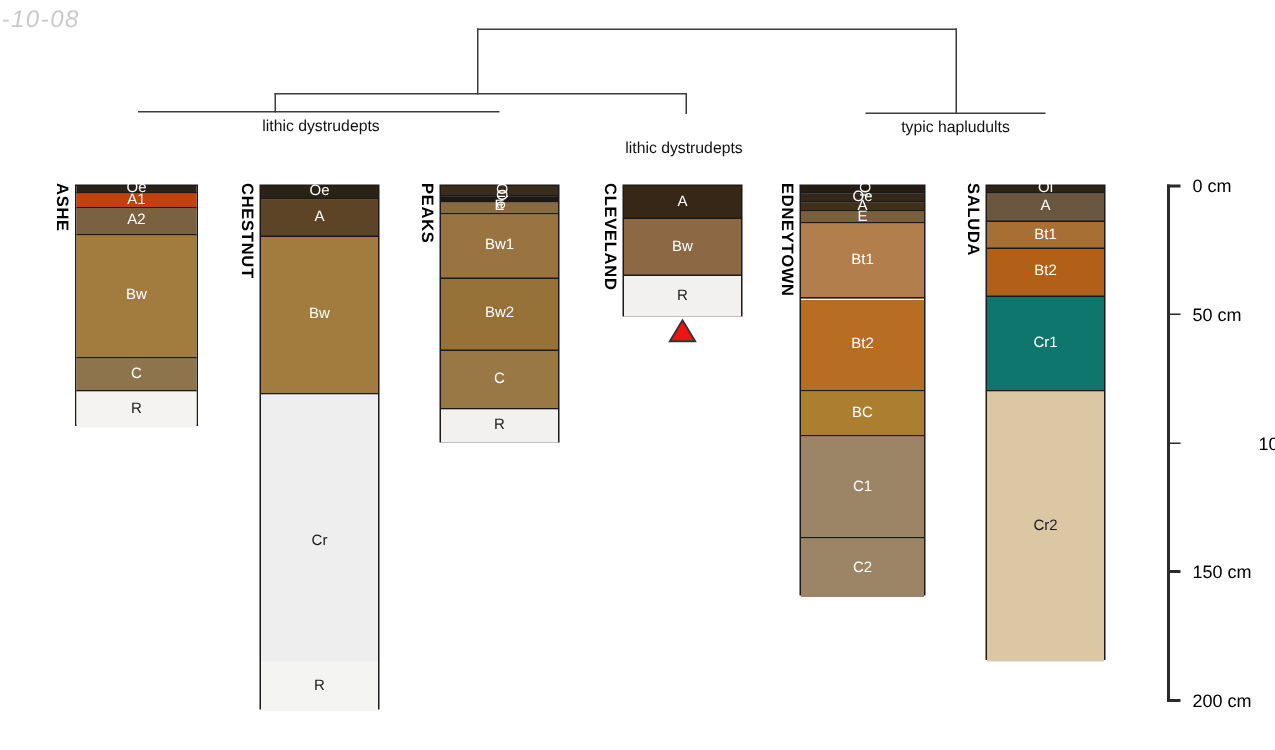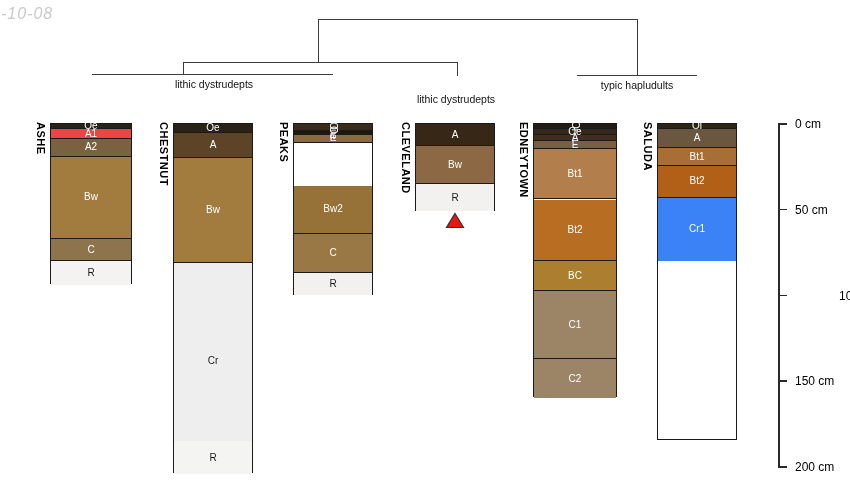--- a/index.html
+++ b/index.html
@@ -48,21 +48,21 @@
   <div class="dlabel" style="left:214px;top:78px;">lithic dystrudepts</div>
   <div class="dlabel" style="left:456px;top:93px;">lithic dystrudepts</div>
   <div class="dlabel" style="left:637px;top:79px;">typic hapludults</div>
 
   <div id="profiles">
       <div class="pname" style="left: 33px; top: 122px;">ASHE</div>
       <div class="column" style="left: 50px; top: 123px; width: 82px; height: 161.2px;">
         <div class="horizon" style="top: 0px; height: 5.1px; background: rgb(43, 34, 22); color: rgb(255, 255, 255);">
           <span>Oe</span>
         </div>
-        <div class="horizon" style="top: 5.1px; height: 10.3px; background: #ef4444; color: rgb(255, 255, 255); justify-content: center;">
+        <div class="horizon" style="top: 5.1px; height: 10.3px; background: #c2410c; color: rgb(255, 255, 255); justify-content: center;">
           <span>A1</span>
         </div>
         <div class="horizon" style="top: 15.4px; height: 17.2px; background: rgb(122, 97, 63); color: rgb(255, 255, 255);">
           <span>A2</span>
         </div>
         <div class="horizon" style="top: 32.6px; height: 82.3px; background: rgb(161, 124, 62); color: rgb(255, 255, 255);">
           <span>Bw</span>
         </div>
         <div class="horizon" style="top: 114.9px; height: 22.3px; background: rgb(142, 116, 76); color: rgb(255, 255, 255);">
           <span>C</span>
@@ -92,20 +92,23 @@
       <div class="pname" style="left: 276px; top: 122px;">PEAKS</div>
       <div class="column" style="left: 293px; top: 123px; width: 80px; height: 171.5px;">
         <div class="horizon rot" style="top: 0px; height: 6.9px; background: rgb(57, 44, 28); color: rgb(255, 255, 255);">
           <span>Oi</span>
         </div>
         <div class="horizon rot" style="top: 6.9px; height: 4.3px; background: rgb(29, 23, 17); color: rgb(255, 255, 255);">
           <span>Oe</span>
         </div>
         <div class="horizon" style="top: 11.1px; height: 7.7px; background: rgb(138, 106, 66); color: rgb(255, 255, 255);">
           <span>E</span>
+        </div>
+        <div class="horizon" style="top: 18.9px; height: 42.9px; background: rgb(153, 116, 64); color: rgb(255, 255, 255);">
+          <span>Bw1</span>
         </div>
         <div class="horizon" style="top: 61.7px; height: 48px; background: rgb(150, 113, 56); color: rgb(255, 255, 255);">
           <span>Bw2</span>
         </div>
         <div class="horizon" style="top: 109.8px; height: 39.4px; background: rgb(154, 120, 69); color: rgb(255, 255, 255);">
           <span>C</span>
         </div>
         <div class="horizon" style="top: 149.2px; height: 22.3px; background: rgb(242, 241, 240); color: rgb(26, 26, 26);">
           <span>R</span>
         </div>
@@ -162,22 +165,25 @@
         </div>
         <div class="horizon" style="top: 5.1px; height: 18.9px; background: rgb(107, 87, 64); color: rgb(255, 255, 255);">
           <span>A</span>
         </div>
         <div class="horizon" style="top: 24px; height: 18px; background: rgb(167, 111, 51); color: rgb(255, 255, 255);">
           <span>Bt1</span>
         </div>
         <div class="horizon" style="top: 42px; height: 31.7px; background: rgb(178, 96, 24); color: rgb(255, 255, 255);">
           <span>Bt2</span>
         </div>
-        <div class="horizon" style="top: 73.7px; height: 63.5px; background: #3b82f6; color: rgb(255, 255, 255);">
+        <div class="horizon" style="top: 73.7px; height: 63.5px; background: #0f766e; color: rgb(255, 255, 255);">
           <span>Cr1</span>
+        </div>
+        <div class="horizon" style="top: 137.2px; height: 180.1px; background: rgb(219, 199, 164); color: rgb(26, 26, 26);">
+          <span>Cr2</span>
         </div>
       </div>
     </div>
 
   <div>
     <div class="axis-line" style="left:778px;top:123px;height:343px;"></div>
     <div id="ticks">
         <div class="tick" style="left: 778px; top: 123px;"></div>
         <div class="tick-label" style="left: 795px; top: 124px;">0 cm</div>
         <div class="tick" style="left: 778px; top: 208.8px;"></div>

